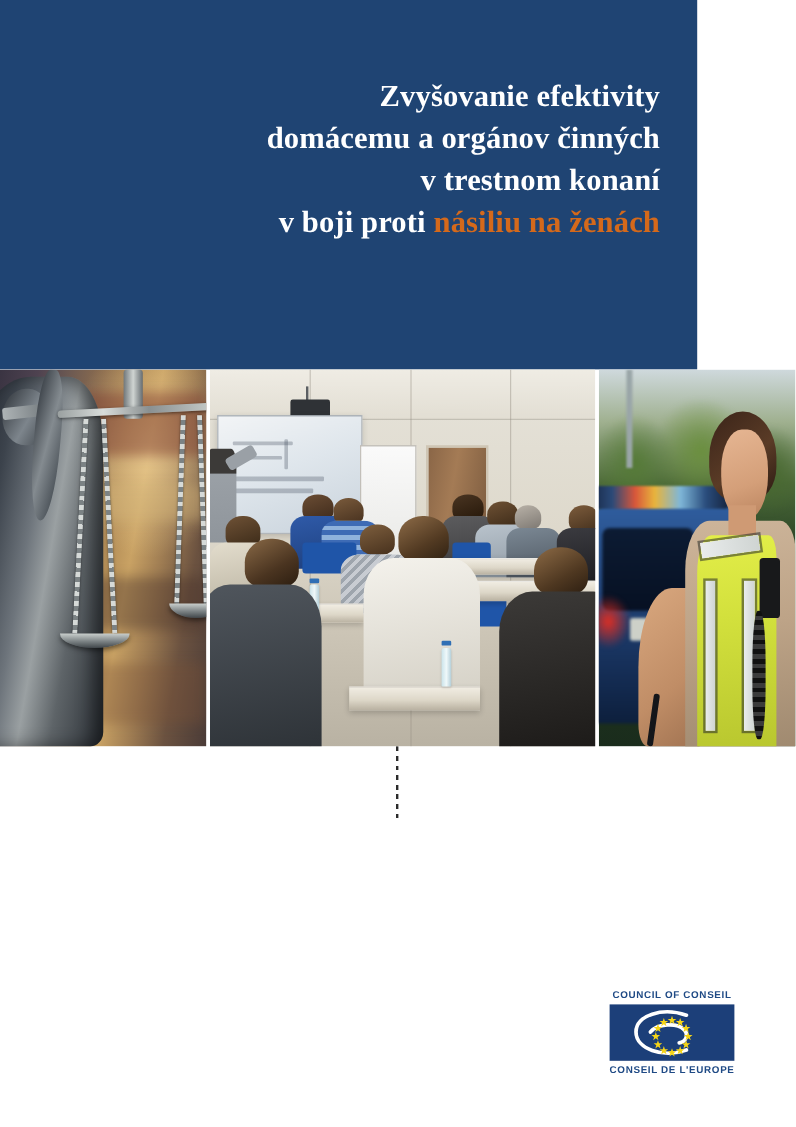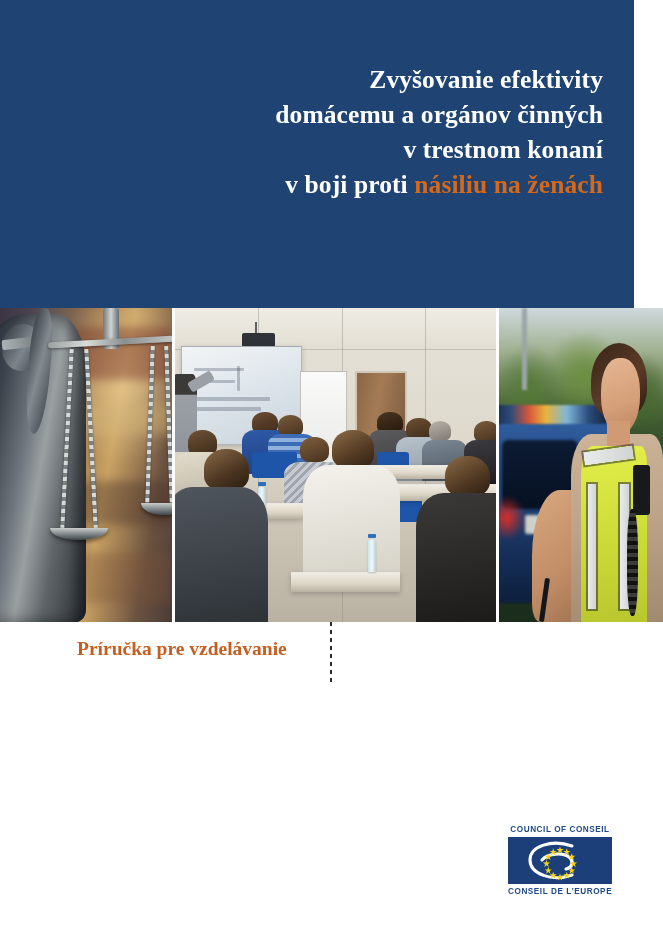--- a/index.html
+++ b/index.html
@@ -19,21 +19,21 @@
     position: relative;
     width: 663px;
     height: 939px;
     background: #ffffff;
   }
 
   
   .banner {
     position: absolute;
     left: 0; top: 0;
-    width: 634px;
+    width: 581px;
     height: 308px;
     background: #1f4473;
   }
   .title-block {
     position: absolute;
     right: 31px;
     top: 62px;
     width: 600px;
     text-align: right;
   }
@@ -547,21 +547,20 @@
         <div class="hivis-stripe hivis-shoulder"></div>
         <div class="hivis-stripe hivis-s1"></div>
         <div class="hivis-stripe hivis-s2"></div>
         <div class="radio"></div>
         <div class="radio-cord"></div>
         <div class="baton"></div>
       </div>
     </div>
   </div>
 
-  <div class="subtitle">Príručka pre vzdelávanie</div>
   <div class="dash-rule"></div>
 
   <div class="coe-logo">
     <div class="coe-label">COUNCIL OF CONSEIL</div>
     <div class="coe-flag">
       <svg width="104" height="47" viewBox="0 0 104 47">
 
         <path d="M64 9 C44 2, 22 9, 22 23 C22 37, 44 45, 64 38" fill="none" stroke="#ffffff" stroke-width="3.1" stroke-linecap="round"></path>
         <path d="M34 23 C40 16, 56 15, 62 21 C66 25, 64 31, 58 32" fill="none" stroke="#ffffff" stroke-width="3.1" stroke-linecap="round"></path>
 

